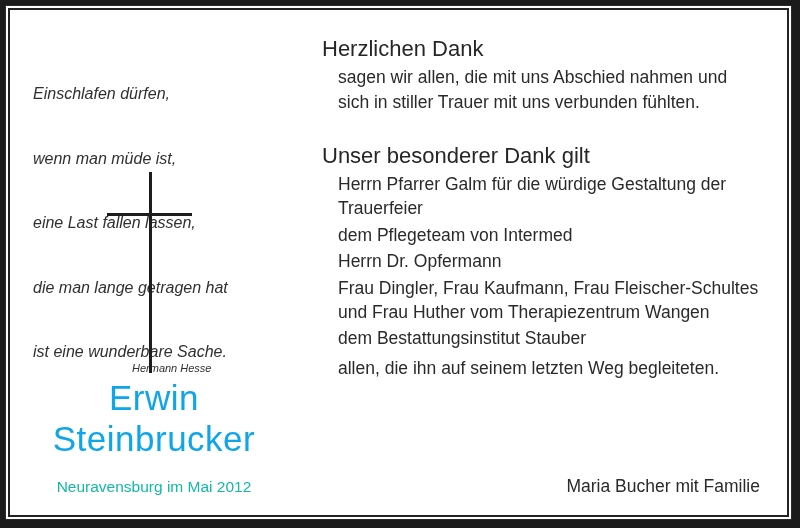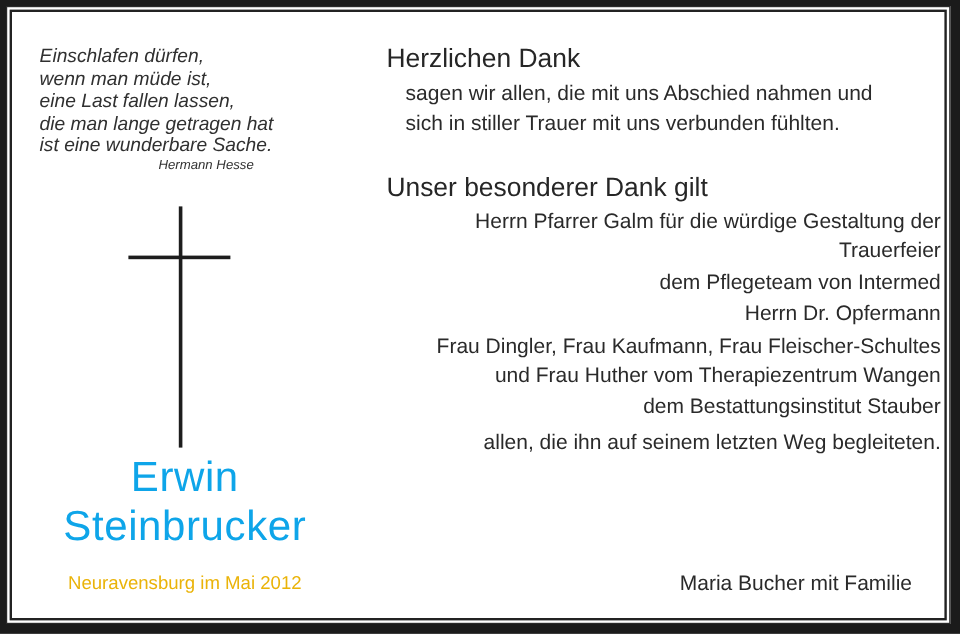--- a/index.html
+++ b/index.html
@@ -32,20 +32,21 @@
 
   
   .quote-block {
     position: absolute; left: 33px; top: 39px; width: 250px;
   }
   .quote-lines div {
     font-style: italic;
     font-size: 16px; line-height: 18.5px;
     color: #303030;
     white-space: nowrap;
+    margin-top: 46px;
   }
   .quote-attribution {
     font-style: italic;
     font-size: 11px; line-height: 18px;
     margin-left: 99px; margin-top: -3px;
     color: #303030;
     white-space: nowrap;
   }
 
   
@@ -68,21 +69,21 @@
   }
   .name-block div {
     font-size: 35px; line-height: 41px;
     color: #0ea5e9;
     letter-spacing: 0.5px;
   }
   .place-date {
     position: absolute; left: 8px; top: 478px; width: 292px;
     text-align: center;
     font-size: 15.5px; line-height: 18px;
-    color: #eab308;
+    color: #14b8a6;
   }
 
   
   .thanks-col {
     position: absolute; left: 322px; top: 37px; width: 462px;
   }
   .thanks-heading, .thanks-special-heading {
     font-size: 22px; line-height: 24px;
     font-weight: normal;
     margin: 0;
@@ -91,21 +92,20 @@
   .thanks-intro {
     margin: 4px 0 0 16px;
     max-width: 424px;
     font-size: 17.5px; line-height: 25px;
     color: #2a2a2a;
   }
   .thanks-special-heading { margin-top: 29px; }
   .thanks-items {
     margin: 4px 0 0 16px;
     max-width: 446px;
-    text-align: right;
   }
   .thanks-items p {
     margin: 0 0 2.5px 0;
     font-size: 17.5px; line-height: 24px;
     color: #2a2a2a;
   }
   .thanks-items p:last-child { margin-top: 6px; }
 
   .signature {
     position: absolute; left: 330px; top: 476px; width: 430px;

